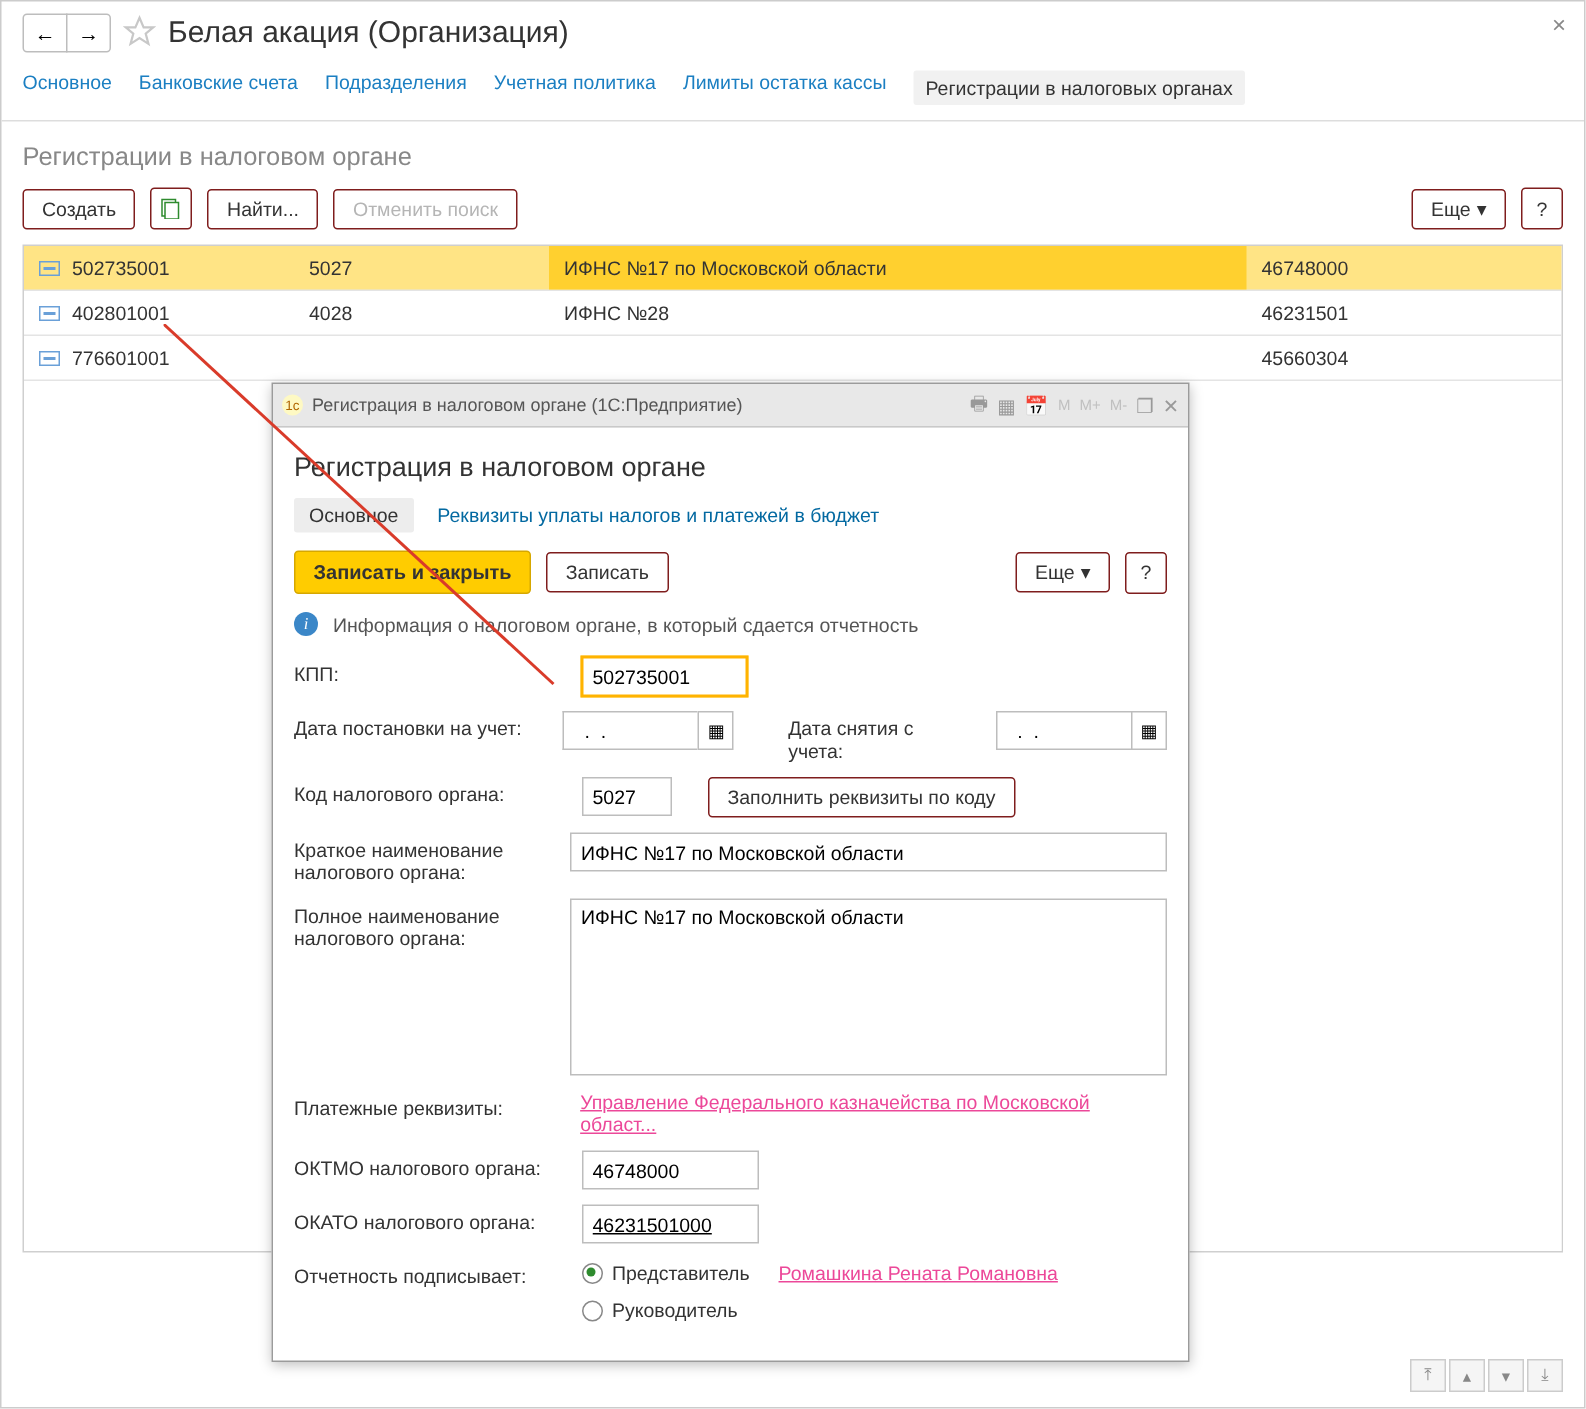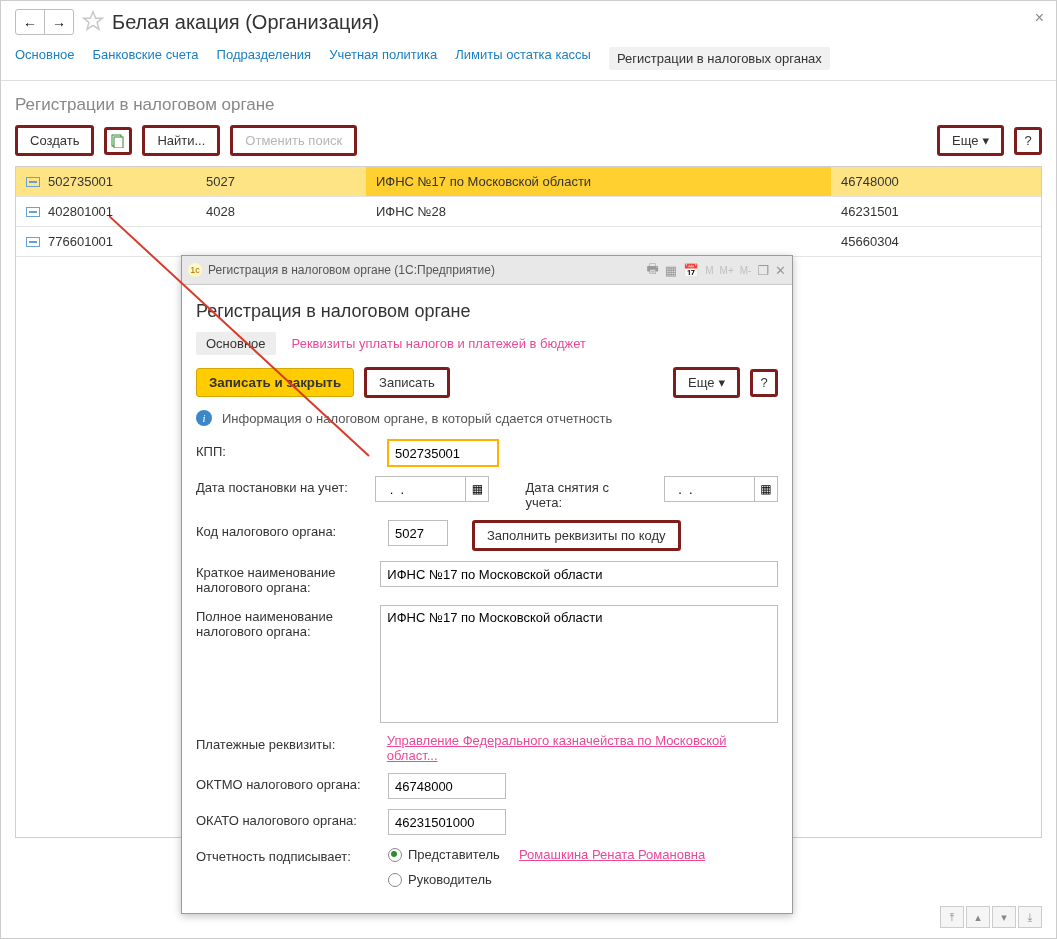--- a/index.html
+++ b/index.html
@@ -10,21 +10,21 @@
 .nav-btn-group .nav-btn:first-child{border-top-right-radius:0;border-bottom-right-radius:0}
 .nav-btn-group .nav-btn:last-child{border-top-left-radius:0;border-bottom-left-radius:0;margin-left:-1px}
 .star-icon{width:22px;height:22px;fill:none;stroke:#c8c8c8;stroke-width:1.6}
 .page-title{font-size:20px;color:#333}
 .close-x{position:absolute;top:8px;right:12px;font-size:16px;color:#888;cursor:pointer}
 .nav-tabs{display:flex;gap:18px;padding:6px 14px 10px;border-bottom:1px solid #ddd;font-size:13px}
 .nav-tabs a{color:#1b7fc2;text-decoration:none}
 .nav-tabs a.active{color:#333;background:#f1f1f1;padding:4px 8px;border-radius:2px;text-decoration:none}
 .section-title{font-size:17px;color:#888;padding:14px 14px 10px}
 .toolbar{display:flex;align-items:center;gap:10px;padding:0 14px 10px}
-.btn{border:3px solid #7f1d1d;border-radius:3px;background:#fff;padding:5px 12px;font-size:13px;color:#333;cursor:pointer}
+.btn{border:1px solid #7f1d1d;border-radius:3px;background:#fff;padding:5px 12px;font-size:13px;color:#333;cursor:pointer}
 .btn:disabled,.btn.disabled{color:#b5b5b5;cursor:default}
 .icon-btn{width:28px;height:28px;padding:0;display:inline-flex;align-items:center;justify-content:center}
 .spacer{flex:1}
 .more-btn{display:flex;gap:4px}
 .help-btn{width:28px;height:28px;padding:0}
 .table-wrap{margin:0 14px;border:1px solid #cfcfcf}
 .thead{display:flex;background:#eeeeee;border-bottom:1px solid #cfcfcf}
 .th{padding:8px 10px;font-size:13px;color:#444;border-right:1px solid #cfcfcf;box-sizing:border-box;display:flex;align-items:center;gap:6px}
 .th:last-child{border-right:none}
 .col-kpp{width:180px}
@@ -48,21 +48,21 @@
 .dialog{position:absolute;left:180px;top:254px;width:610px;border:1px solid #9b9b9b;background:#fff;box-shadow:0 2px 8px rgba(0,0,0,.25);z-index:5}
 .dia-titlebar{display:flex;align-items:center;background:#e8e8e8;border-bottom:1px solid #c9c9c9;padding:3px 6px;font-size:12px;color:#555}
 .dia-1c{width:14px;height:14px;background:#fef9c3;border-radius:50%;margin-right:6px;display:inline-flex;align-items:center;justify-content:center;font-size:9px;color:#b06600}
 .dia-titlebar .ticons{margin-left:auto;display:flex;gap:6px;align-items:center;color:#999}
 .ticons span{font-size:13px;cursor:pointer}
 .ticons .m{font-size:10px;color:#c0c0c0}
 .dia-body{padding:12px 14px 16px}
 .dia-h1{font-size:18px;color:#333;margin:4px 0 10px}
 .dia-tabs{display:flex;gap:16px;font-size:13px;margin-bottom:12px}
 .dia-tabs .tab{color:#333;background:#ededed;padding:4px 10px;border-radius:2px}
-.dia-tabs a{color:#ec4899;text-decoration:none;padding:4px 0}
+.dia-tabs a{color:#0369a1;text-decoration:none;padding:4px 0}
 .dia-toolbar{display:flex;align-items:center;gap:10px;margin-bottom:12px}
 .btn-yellow{background:#ffcc00;border:1px solid #d6a700;font-weight:bold;color:#333;padding:6px 12px;border-radius:3px}
 .info-row{display:flex;align-items:center;gap:10px;font-size:13px;color:#555;margin-bottom:14px}
 .info-i{width:16px;height:16px;border-radius:50%;background:#3b87c8;color:#fff;font-size:11px;display:inline-flex;align-items:center;justify-content:center;font-style:italic;font-family:serif}
 .form-row{display:flex;align-items:flex-start;gap:24px;margin-bottom:10px;font-size:13px}
 .form-row label{width:168px;color:#333;padding-top:4px}
 .input{border:1px solid #bdbdbd;padding:4px 6px;font-size:13px;box-sizing:border-box;height:26px}
 .input.focus{border:1px solid #ffb300;outline:1px solid #ffb300;box-shadow:0 0 0 1px #ffd864}
 .date-field{display:flex;align-items:center}
 .date-field .input{width:90px;border-right:none}
@@ -241,21 +241,21 @@
       <a href="#" class="link">Управление Федерального казначейства по Московской област...</a>
     </div>
 
     <div class="form-row">
       <label>ОКТМО налогового органа:</label>
       <input class="input" style="width: 118px;" value="46748000">
     </div>
 
     <div class="form-row">
       <label>ОКАТО налогового органа:</label>
-      <input class="input" style="width: 118px;" value="46231501000">
+      <input class="input" style="width: 118px; text-decoration: underline;" value="46231501000">
     </div>
 
     <div class="form-row">
       <label>Отчетность подписывает:</label>
       <div style="display:flex;flex-direction:column;gap:8px">
         <div class="radio-row">
           <span class="radio on"></span>
           <span>Представитель</span>
           &nbsp;&nbsp;
           <a href="#" class="link">Ромашкина Рената Романовна</a>

